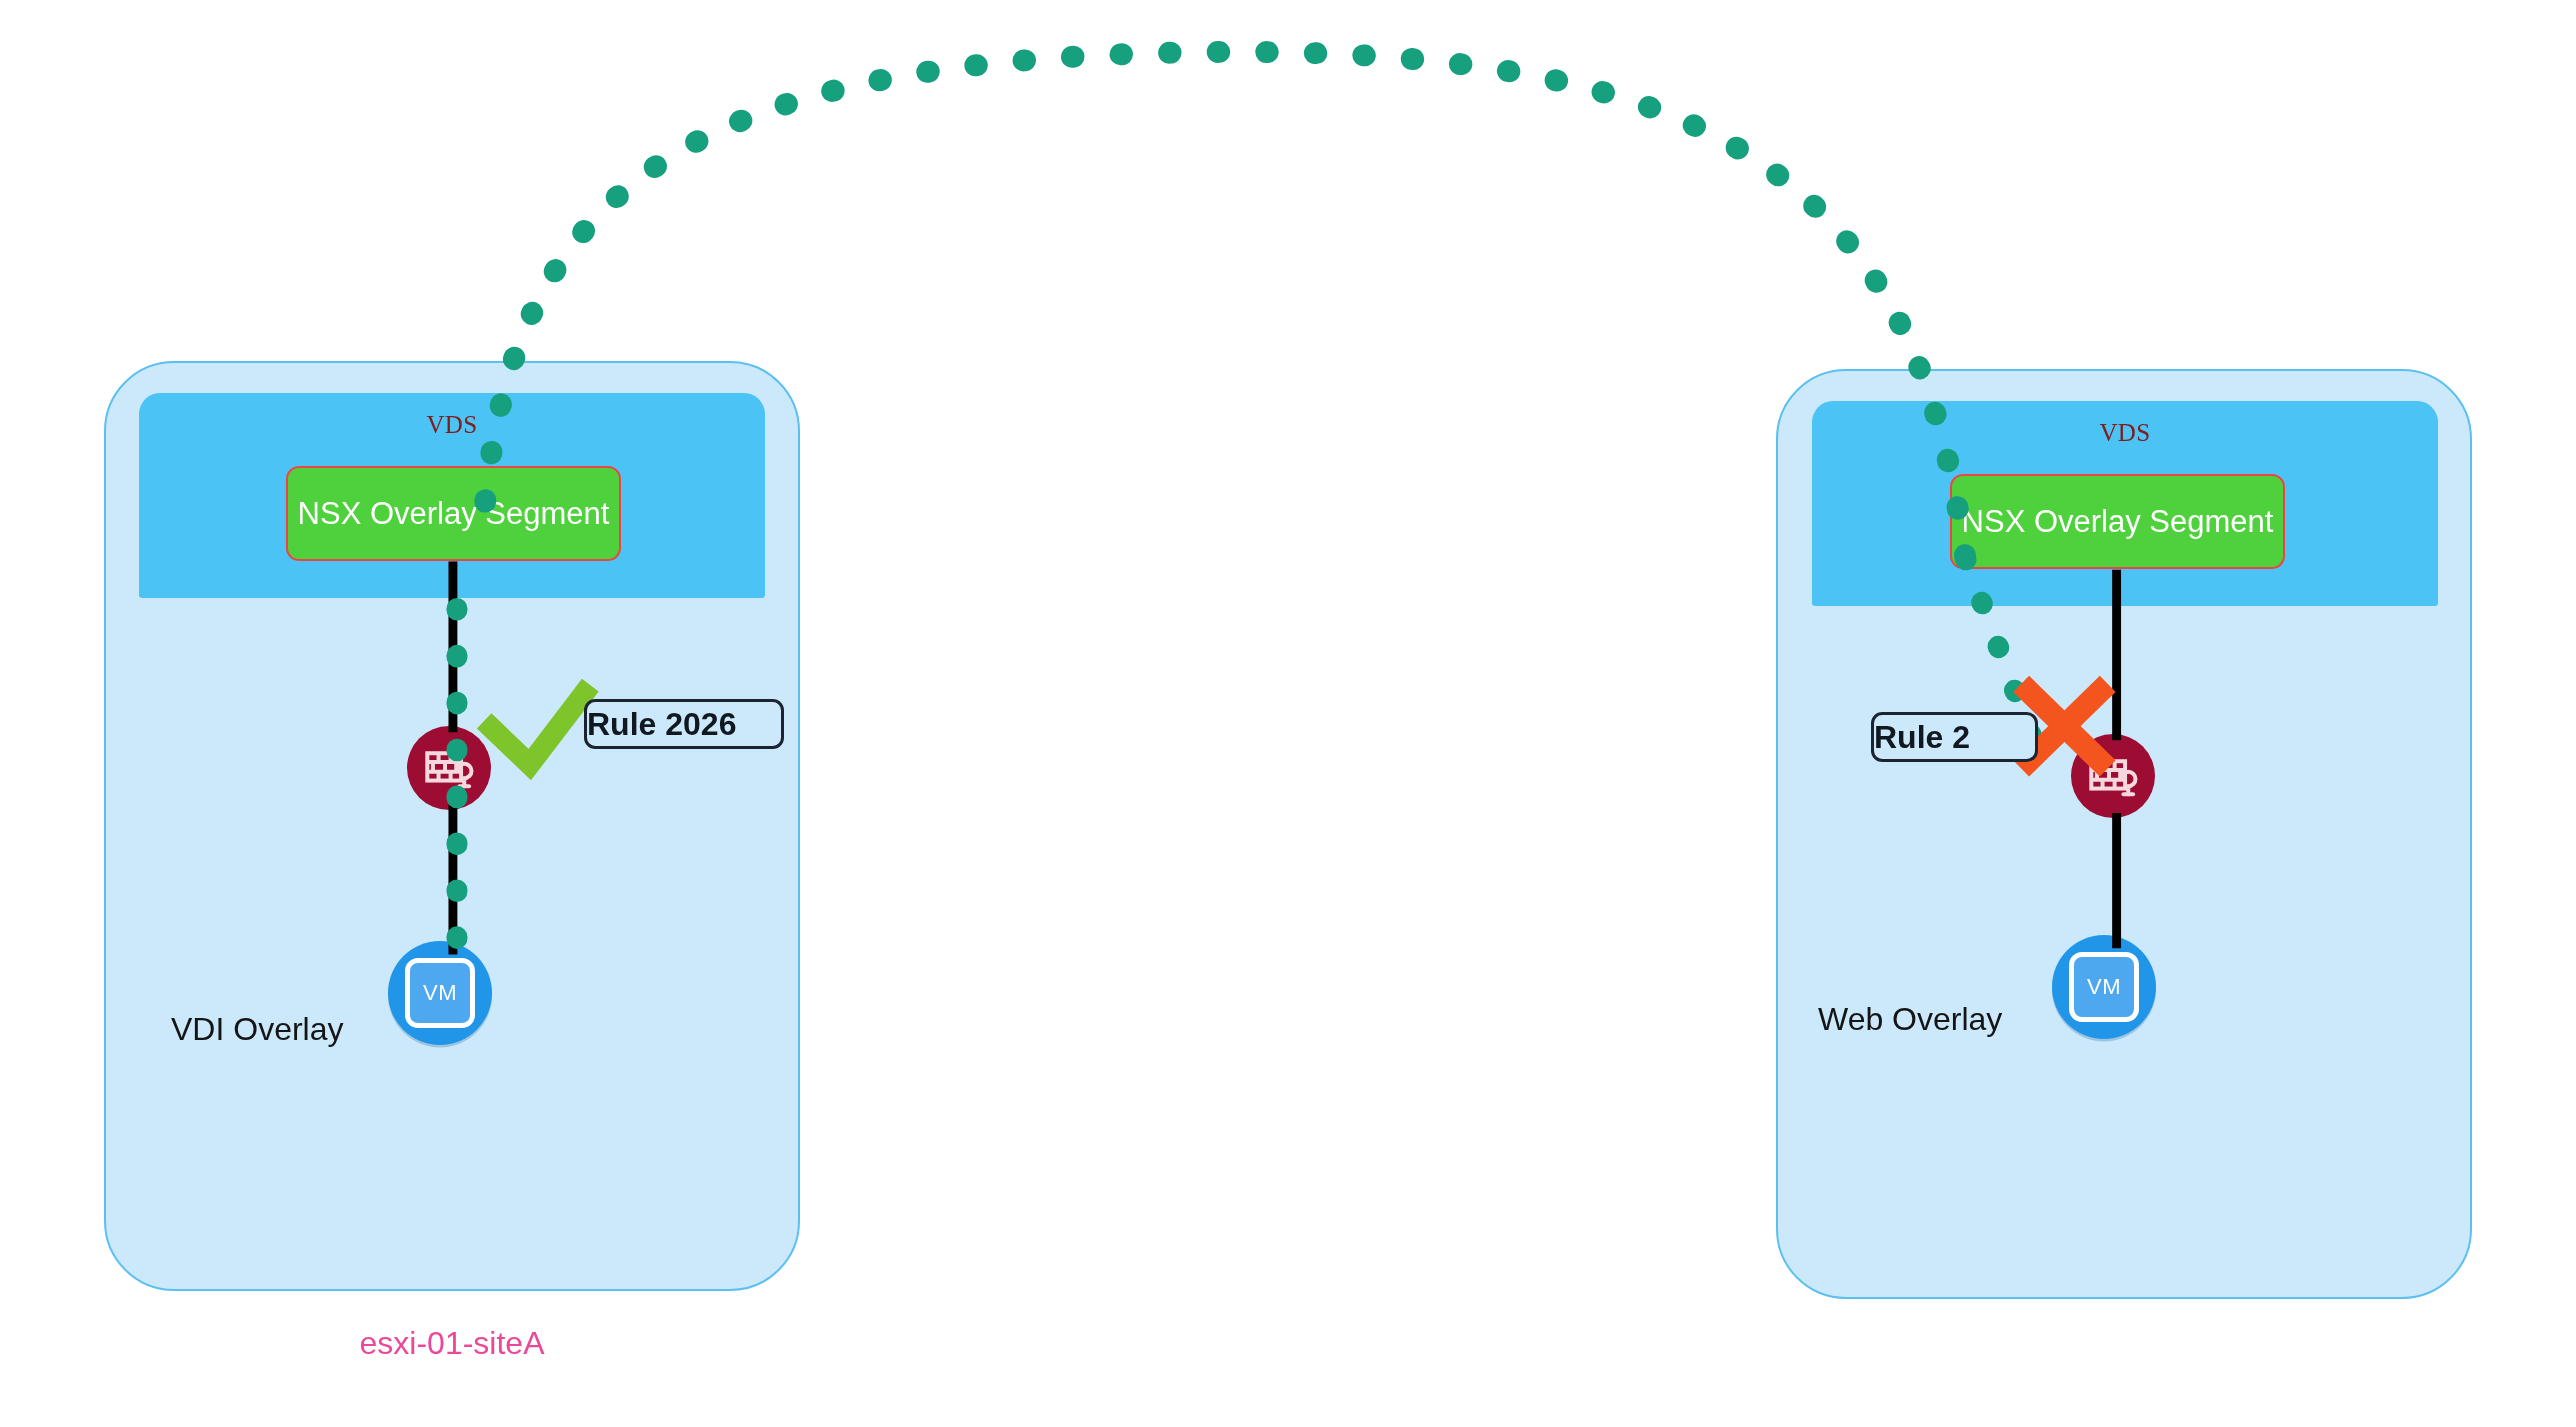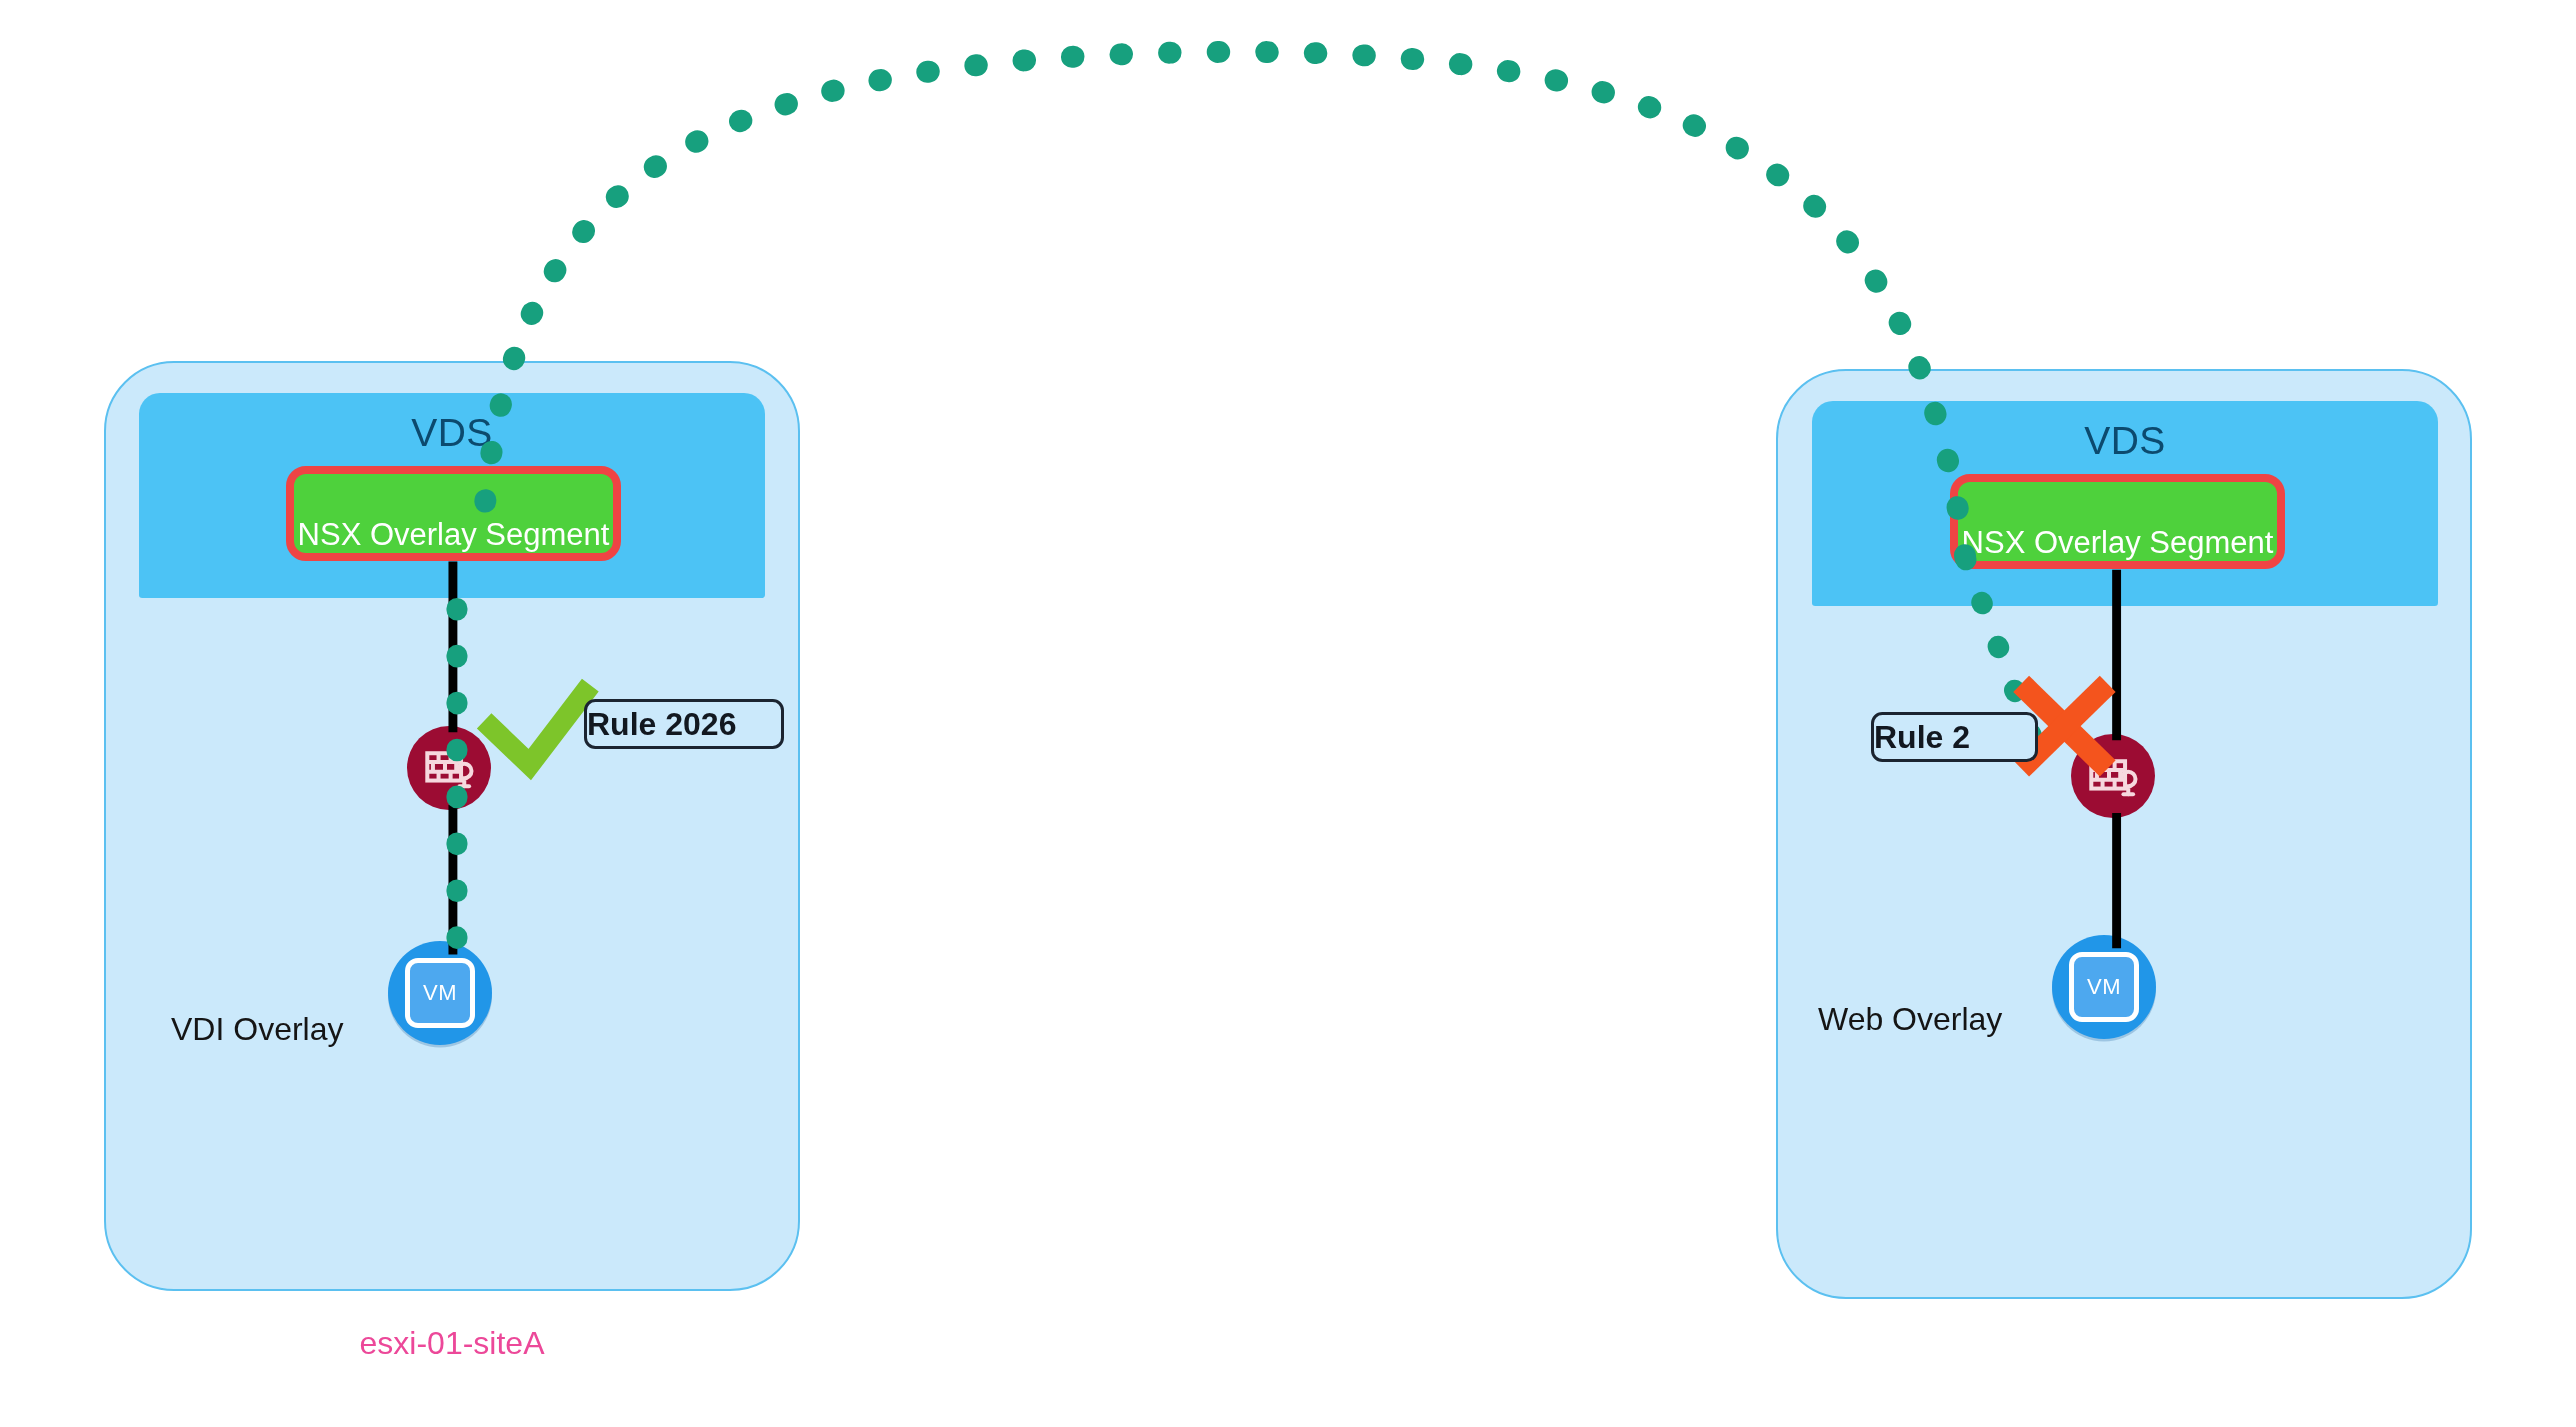--- a/index.html
+++ b/index.html
@@ -49,35 +49,35 @@
     border-radius: 21px 21px 3.2px 3.2px;
     box-sizing: border-box;
     z-index: 10;
   }
   .vds-title {
     position: absolute;
     top: 18px;
     left: 0;
     right: 0;
     text-align: center;
-    color: #0c4a6e;
-    font-size: 39px;
-    font-family: Liberation Sans, sans-serif;
+    color: #7f1d1d;
+    font-size: 25px;
+    font-family: Liberation Serif, serif;
     letter-spacing: 0.4px;
   }
 
   
   .segment {
     position: absolute;
     background: #4ed13c;
-    border: 8px solid #ef4444;
-    border-radius: 20px;
-    box-sizing: border-box;
-    display: flex;
-    align-items: flex-end;
+    border: 2px solid #ef4444;
+    border-radius: 13px;
+    box-sizing: border-box;
+    display: flex;
+    align-items: center;
     justify-content: center;
     z-index: 20;
   }
   .segment-label {
     color: #ffffff;
     font-size: 31px;
     font-family: "Liberation Sans", sans-serif;
     white-space: nowrap;
   }
 

